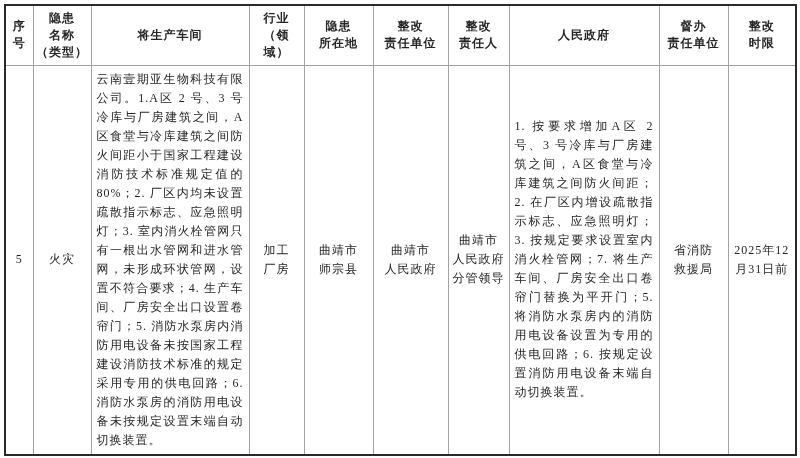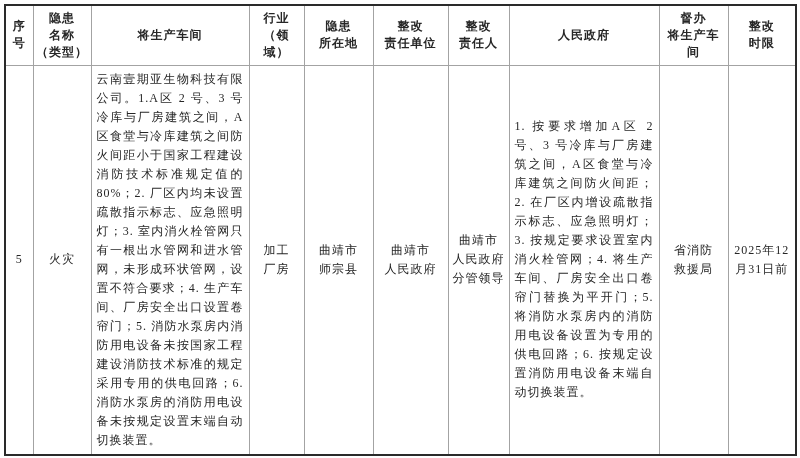--- a/index.html
+++ b/index.html
@@ -81,40 +81,40 @@
         <th>行业
 （领域）</th>
         <th>隐患
 所在地</th>
         <th>整改
 责任单位</th>
         <th>整改
 责任人</th>
         <th>人民政府</th>
         <th>督办
-将生产车间</th>
+责任单位</th>
         <th>整改
 时限</th>
       </tr>
     </thead>
     <tbody>
       <tr>
         <td>5</td>
         <td>火灾</td>
         <td class="long">云南壹期亚生物科技有限公司。1.A区 2 号、3 号冷库与厂房建筑之间，A区食堂与冷库建筑之间防火间距小于国家工程建设消防技术标准规定值的 80%；2. 厂区内均未设置疏散指示标志、应急照明灯；3. 室内消火栓管网只有一根出水管网和进水管网，未形成环状管网，设置不符合要求；4. 生产车间、厂房安全出口设置卷帘门；5. 消防水泵房内消防用电设备未按国家工程建设消防技术标准的规定采用专用的供电回路；6. 消防水泵房的消防用电设备未按规定设置末端自动切换装置。</td>
         <td>加工
 厂房</td>
         <td>曲靖市
 师宗县</td>
         <td>曲靖市
 人民政府</td>
         <td>曲靖市
 人民政府
 分管领导</td>
-        <td class="long">1. 按要求增加A区 2 号、3 号冷库与厂房建筑之间，A区食堂与冷库建筑之间防火间距；2. 在厂区内增设疏散指示标志、应急照明灯；3. 按规定要求设置室内消火栓管网；4. 将生产车间、厂房安全出口卷帘门替换为平开门；5. 将消防水泵房内的消防用电设备设置为专用的供电回路；6. 按规定设置消防用电设备末端自动切换装置。</td>
+        <td class="long">1. 按要求增加A区 2 号、3 号冷库与厂房建筑之间，A区食堂与冷库建筑之间防火间距；2. 在厂区内增设疏散指示标志、应急照明灯；3. 按规定要求设置室内消火栓管网；7. 将生产车间、厂房安全出口卷帘门替换为平开门；5. 将消防水泵房内的消防用电设备设置为专用的供电回路；6. 按规定设置消防用电设备末端自动切换装置。</td>
         <td>省消防
 救援局</td>
         <td>2025年12
 月31日前</td>
       </tr>
     </tbody>
   </table>
 </div>
 
 </body></html>

